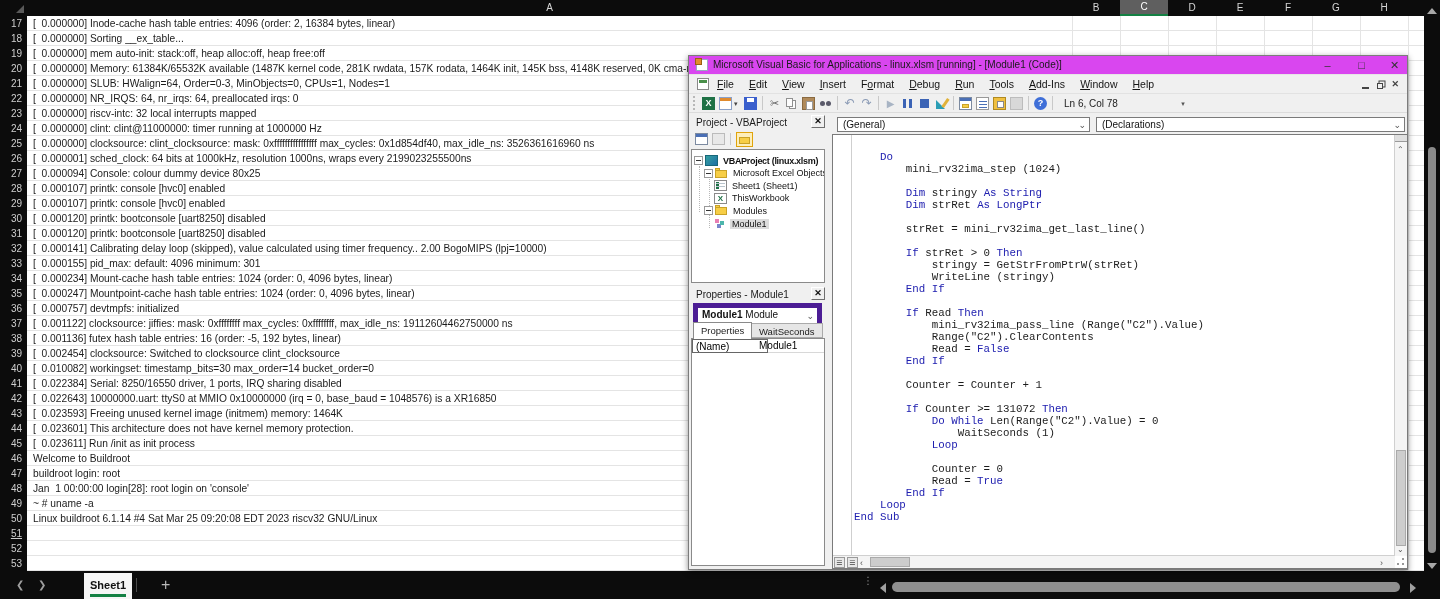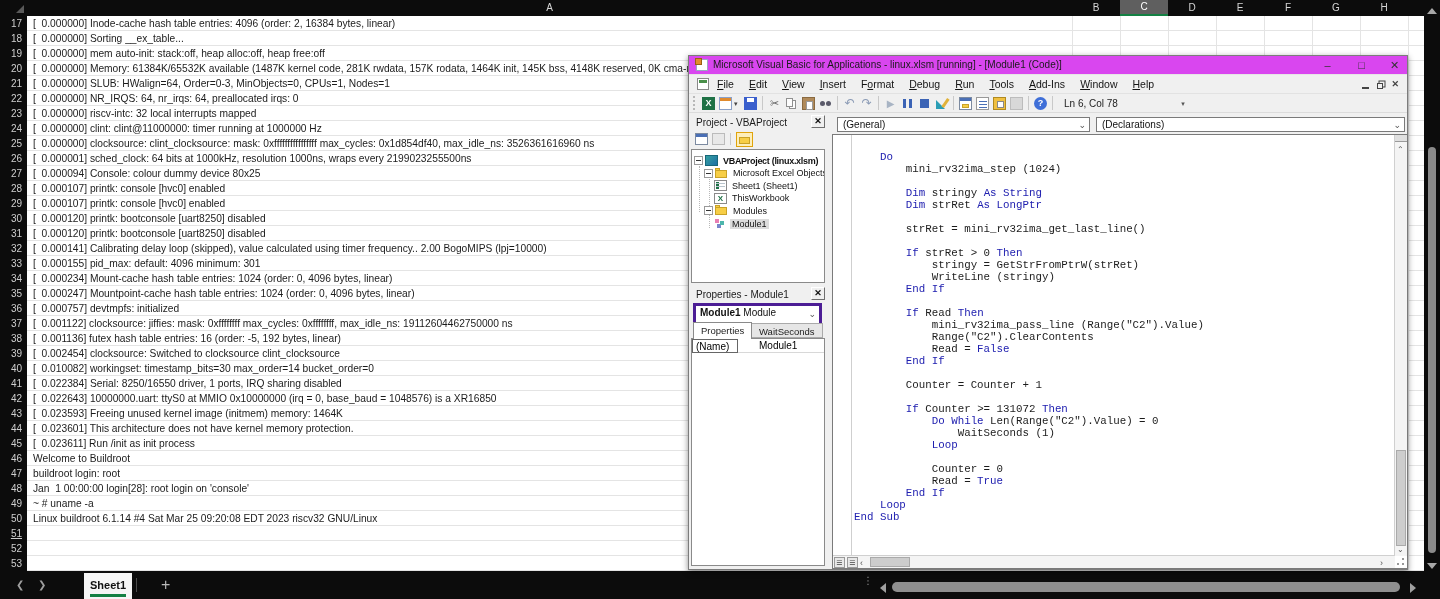--- a/index.html
+++ b/index.html
@@ -106,28 +106,28 @@
   .ticon.sheet { background:#fff; border:1px solid #8a8a8a; }
   .ticon.sheet i { position:absolute; left:1px; top:2px; width:9px; height:1px; background:#b8c4cc; box-shadow:0 3px 0 #b8c4cc; }
   .ticon.sheet b { position:absolute; left:1px; top:1px; width:3px; height:7px; background:#1e7145; }
   .ticon.wb { background:#fff; border:1px solid #8a8a8a; color:#1e7145; font-size:8px; font-weight:bold; line-height:9px; text-align:center; }
   .ticon.module i { position:absolute; left:1px; top:1px; width:4px; height:4px; background:#e87fb4; box-shadow:5px 2px 0 #4db6ac, 2px 5px 0 #7986cb; }
   .tlabel { padding:0 2px; }
   .dotv { position:absolute; width:0; border-left:1px dotted #b8b8b8; }
   .tlabel.bold { font-weight:bold; letter-spacing:-0.3px; }
   .tlabel.sel { background:#dcdcdc; }
   
-  #prop-dd { position:absolute; left:4px; top:18px; width:129px; height:32px; background:#fff; border:3px solid #4c1d95; font-size:10px; line-height:14px; padding-left:4px; color:#111; }
+  #prop-dd { position:absolute; left:4px; top:18px; width:129px; height:32px; background:#fff; border:5px solid #4c1d95; font-size:10px; line-height:14px; padding-left:4px; color:#111; }
   #prop-dd .chev { position:absolute; right:3px; top:1px; font-size:9px; color:#555; }
   .ptab { position:absolute; top:37px; height:16px; font-size:9.5px; padding:0 7px; line-height:15px; color:#222; }
   .ptab.active { background:#fff; border:1px solid #8a8a8a; border-bottom:none; height:17px; z-index:2; }
   .ptab.inactive { background:#e6e6e6; border:1px solid #aaa; top:38px; height:15px; }
   #prop-grid { position:absolute; left:2px; top:53px; width:134px; height:228px; background:#fff; border:1px solid #8a8a8a; }
   #prop-grid .r1 { position:absolute; left:0; top:0; width:100%; height:14px; border-bottom:1px solid #d8d8d8; font-size:10px; line-height:13px; }
-  #prop-grid .c1 { position:absolute; left:0; top:0; width:46px; height:14px; border:1px solid #666; padding-left:3px; }
+  #prop-grid .c1 { position:absolute; left:0; top:0; width:76px; height:14px; border:1px solid #666; padding-left:3px; }
   #prop-grid .c2 { position:absolute; left:63px; top:0; height:14px; padding-left:4px; }
   
   .cdd { position:absolute; top:4px; height:15px; background:#fff; border:1px solid #7a7a7a; font-size:10px; line-height:13px; color:#111; padding-left:5px; }
   .cdd .chev { position:absolute; right:3px; top:1px; font-size:9px; color:#555; }
   #codebox { position:absolute; left:143px; top:21px; width:576px; height:435px; background:#fff; border:1px solid #7a7a7a; }
   #code-gutter { position:absolute; left:0; top:0; width:19px; height:100%; background:#fff; border-right:1px solid #cfcfcf; }
   #codepre { position:absolute; left:21px; top:16px; font-family:"Liberation Mono",monospace; font-size:10.8px; line-height:12px; white-space:pre; color:#1c1c1c; }
   #codepre .k { color:#2020b0; }
   #code-vsb { position:absolute; right:0; top:0; width:13px; height:421px; background:#f4f4f4; border-left:1px solid #d0d0d0; }
   #code-vsb .split { position:absolute; left:0; top:0; width:12px; height:7px; background:#e0e0e0; border-bottom:1px solid #9a9a9a; }

